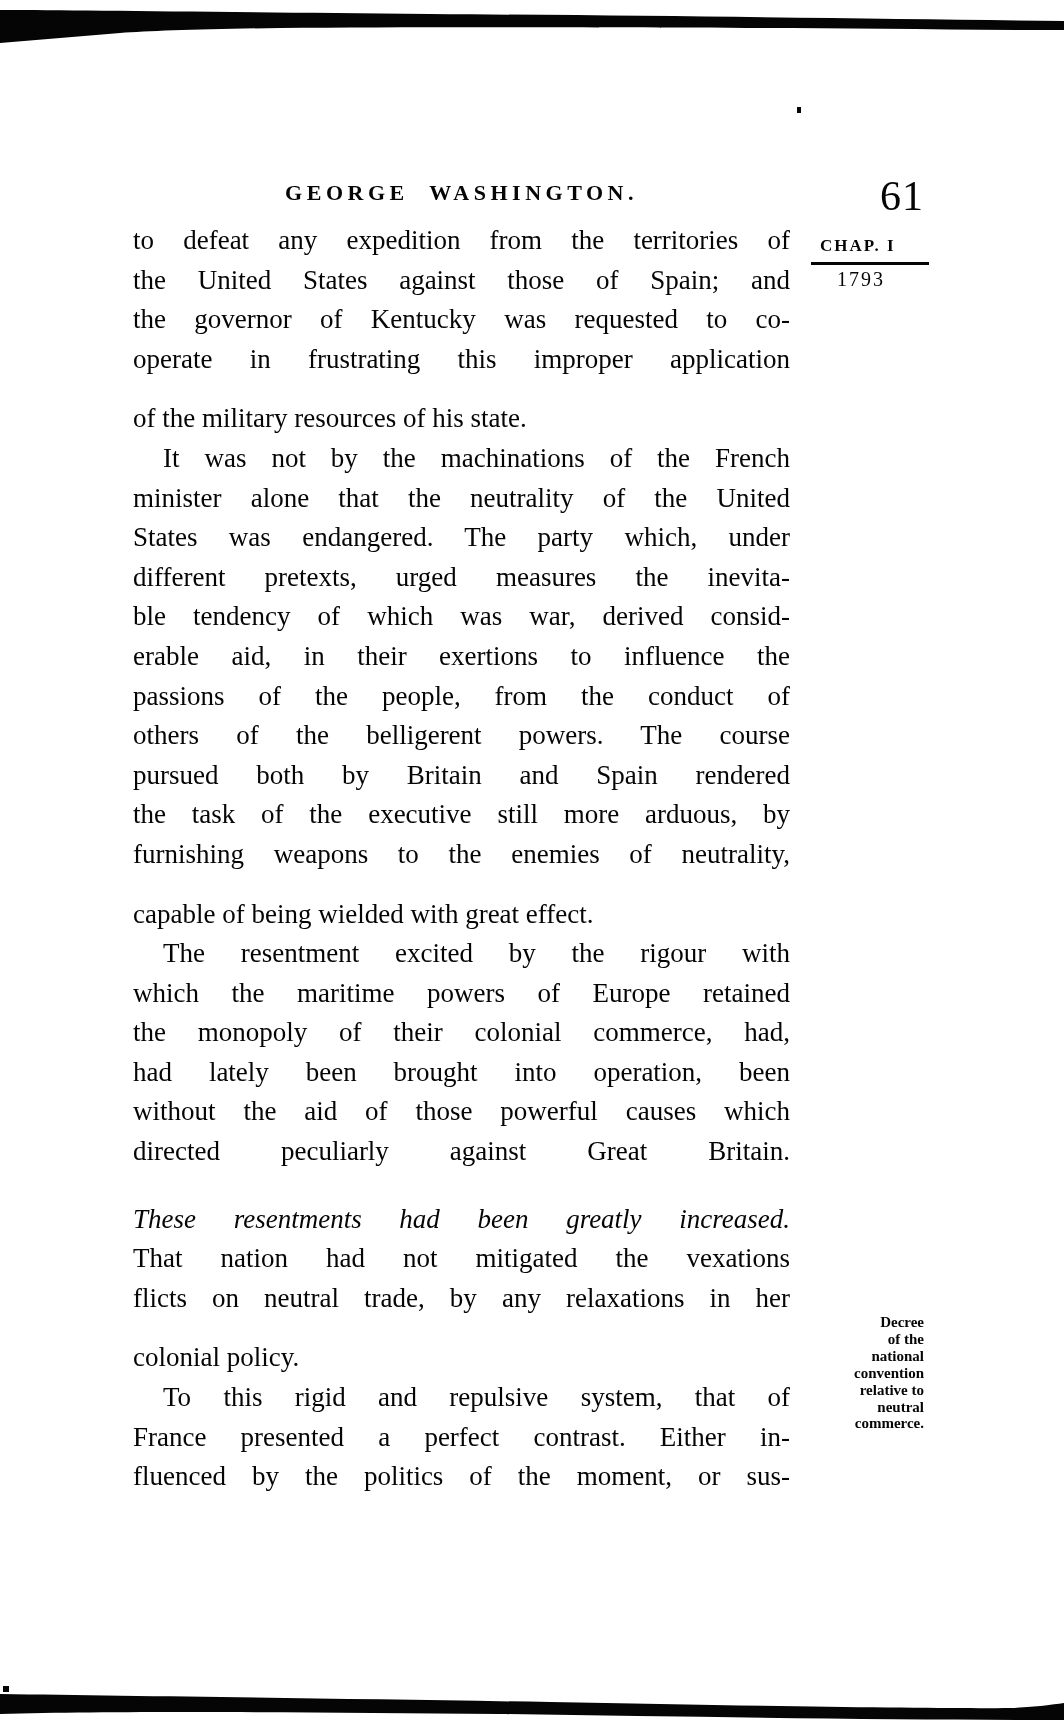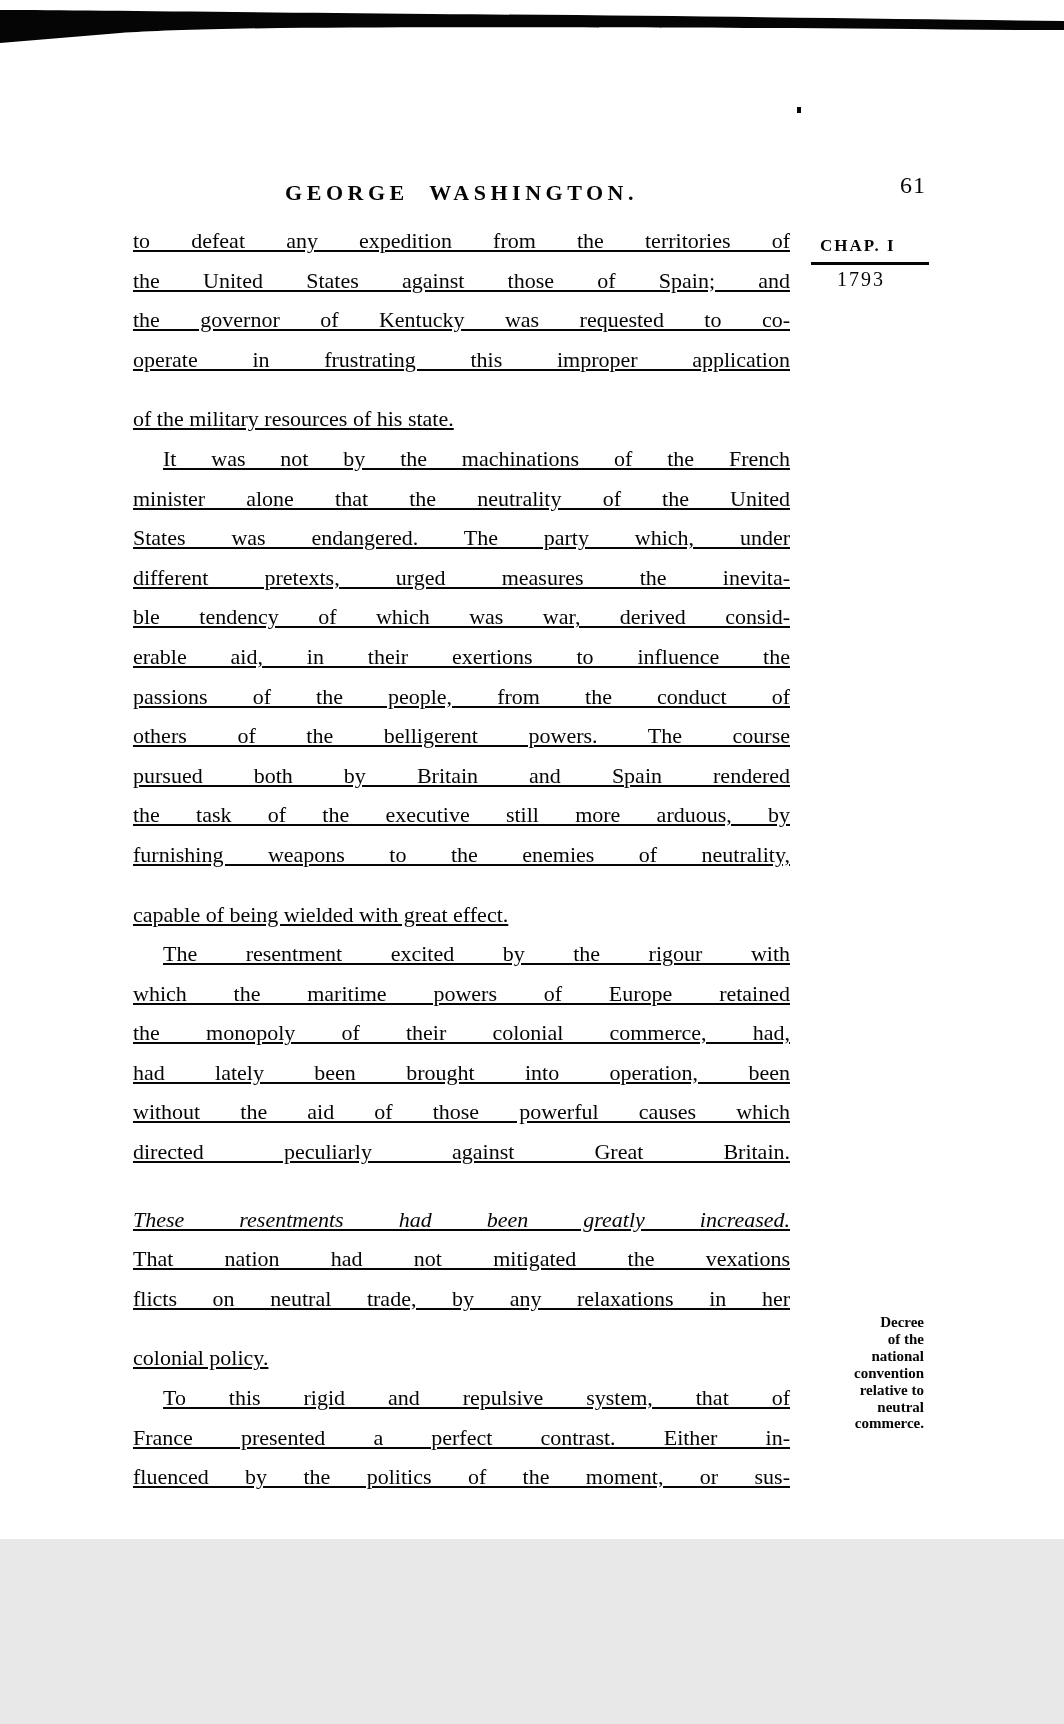--- a/index.html
+++ b/index.html
@@ -1,37 +1,37 @@
 <!DOCTYPE html>
 <html><head>
 <meta charset="utf-8">
 <style>
   html,body{margin:0;padding:0;background:#e8e8e8;}
   .page{
     position:relative;
-    width:1064px;height:1539px;
+    width:1064px;height:1724px;
     background:#ffffff;
     overflow:hidden;
     font-family:"Liberation Serif", serif;
     color:#050505;
   }
   .artifact-layer{position:absolute;left:0;top:0;width:1064px;height:1724px;pointer-events:none;}
   .running-head{
     position:absolute;left:133px;top:180px;width:657px;
     text-align:center;
     font-size:22px;letter-spacing:4.5px;word-spacing:11px;
     font-weight:600;
   }
   .page-number{
-    position:absolute;left:900px;top:172px;width:60px;
-    font-size:24px;letter-spacing:1px;
+    position:absolute;left:880px;top:172px;width:60px;
+    font-size:42px;letter-spacing:1px;
   }
   .body-text{
     position:absolute;left:133px;top:221px;width:657px;
-    font-size:22px;line-height:39.6px;text-decoration:underline;
+    font-size:27px;line-height:39.6px;
   }
   .line{
     display:block;
     text-align:justify;
     text-align-last:justify;
     white-space:normal;
     height:39.6px;
   }
   .line.noj{text-align-last:left;margin-top:20px;}
   .line.indent{text-indent:30px;}

